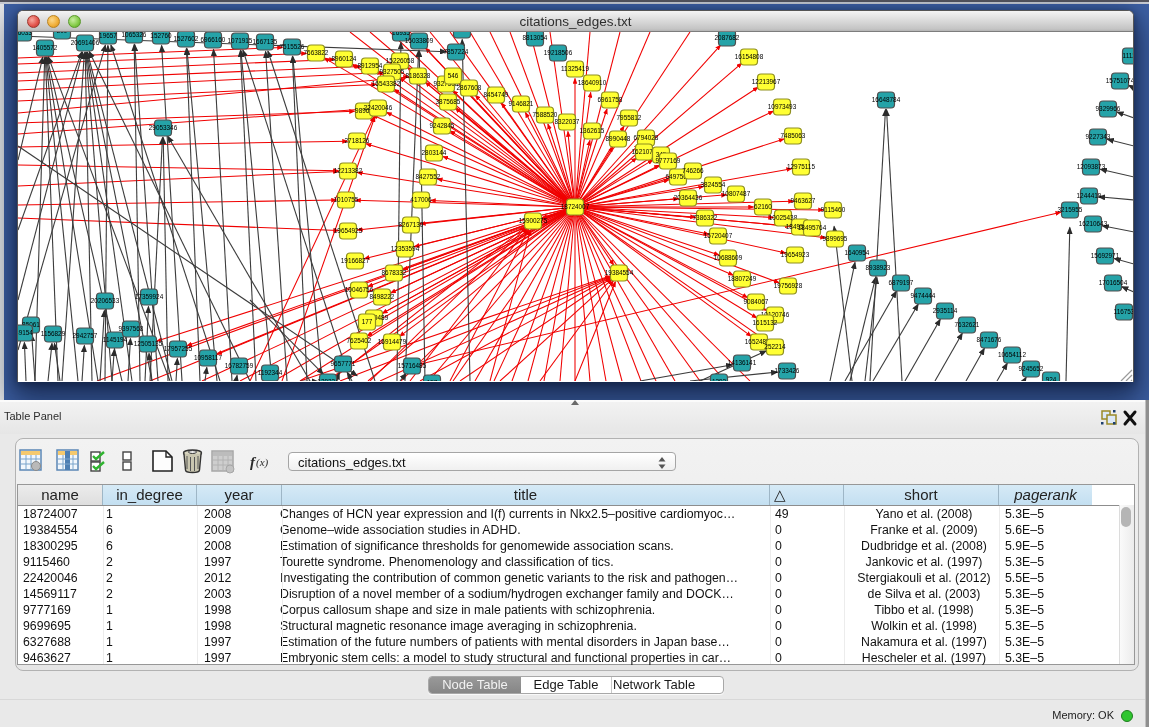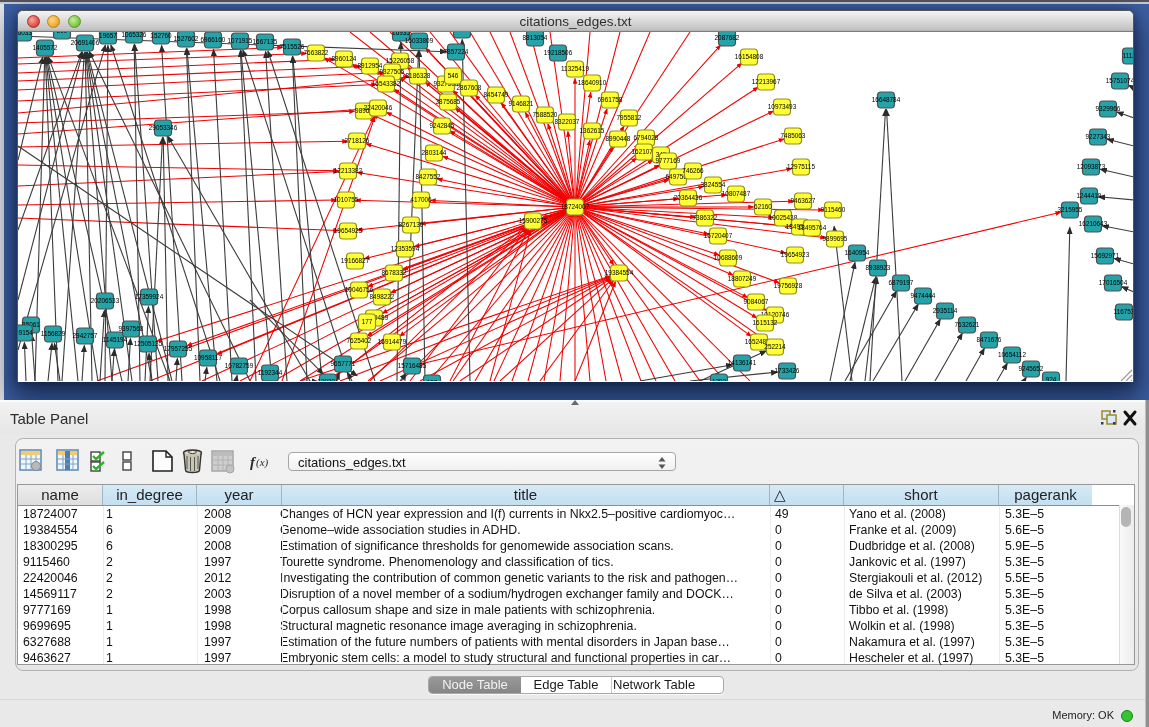--- a/index.html
+++ b/index.html
@@ -7,28 +7,28 @@
 #desk .topline2 { position:absolute; left:0; top:2px; width:100%; height:2px; background:#c9cdd5; }
 #desk .leftstrip { position:absolute; left:0; top:4px; width:4px; height:396px; background:#e4e6e8; }
 #shadow { position:absolute; left:17px; top:10px; width:1117px; height:372px; box-shadow:0 14px 30px 6px rgba(5,15,40,.6), 0 2px 10px rgba(5,15,40,.5); border-radius:6px 6px 0 0; }
 #win { position:absolute; left:17px; top:10px; width:1117px; height:372px; border-radius:6px 6px 0 0; overflow:hidden; border:1px solid #555; border-bottom:none; background:#fff; }
 #titlebar { position:absolute; left:0; top:0; width:100%; height:21px; background:linear-gradient(#f4f4f4,#dcdcdc 45%,#c4c4c4 90%,#b4b4b4); border-bottom:1px solid #7d7d7d; }
 #titlebar .t { position:absolute; left:0; right:0; top:3px; text-align:center; font-size:13.5px; color:#2e2e2e; }
 .tl { position:absolute; top:4px; width:13px; height:13px; border-radius:50%; }
 #win .graph { position:absolute; left:0; top:21px; width:1116px; height:350px; background:#fff; }
 #tp { position:absolute; left:0; top:400px; width:1149px; height:327px; background:#e9e9e9; }
 #tph { position:absolute; left:0; top:2px; width:1149px; height:32px; background:linear-gradient(#f2f2f2,#e6e6e6); }
-#tph .t { position:absolute; left:10px; top:8px; font-size:15px; color:#2d2d2d; }
+#tph .t { position:absolute; left:4px; top:8px; font-size:11px; color:#2d2d2d; }
 #inner { position:absolute; left:15px; top:38px; width:1124px; height:233px; background:linear-gradient(#f2f2f2,#e6e6e6); border:1px solid #b2b2b2; border-radius:8px; }
 #tbl { position:absolute; left:17px; top:484px; width:1118px; height:181px; background:#fff; border:1px solid #979797; }
 .hc { position:absolute; top:485px; height:20px; background:linear-gradient(#d6eaf6,#c3dff1); border-right:1px solid #9eb6c6; font-size:15px; color:#222; text-align:center; line-height:20px; overflow:hidden; }
 .row { position:absolute; left:18px; width:1100px; height:16px; font-size:12.3px; color:#111; white-space:nowrap; }
 .row .c { position:absolute; top:1px; overflow:hidden; }
 .c1 { left:5px; width:92px; } .c2 { left:88px; width:80px; } .c3 { left:186px; width:80px; }
-.c4 { left:262px; width:488px; } .c5 { left:757px; width:68px; } .c6 { left:831px; width:150px; }
+.c4 { left:262px; width:488px; } .c5 { left:757px; width:68px; } .c6 { left:831px; width:150px;text-align:center; }
 .c7 { left:987px; width:90px; }
 .gl { position:absolute; top:506px; height:158px; width:1px; background:#ececec; }
 #seg { position:absolute; left:428px; top:676px; width:296px; height:18px; border:1px solid #a8a8a8; border-radius:4px; background:#fff; font-size:13px; box-shadow:0 1px 1px rgba(255,255,255,.8); }
 #seg .s1 { position:absolute; left:0; top:0; width:92px; height:16px; background:linear-gradient(#999,#868686); color:#f2f2f2; text-align:center; line-height:16px; border-radius:3px 0 0 3px; }
 #seg .s2 { position:absolute; left:92px; top:0; width:91px; height:16px; color:#1a1a1a; text-align:center; line-height:16px; border-right:1px solid #c8c8c8; }
 #seg .s3 { position:absolute; left:184px; top:0; width:110px; height:16px; color:#1a1a1a; line-height:16px; }
 #mem { position:absolute; right:35px; top:709px; font-size:11px; color:#222; }
 #memdot { position:absolute; left:1121px; top:710px; width:12px; height:12px; border-radius:50%; background:#2fc62f; border:1px solid #1f7d1f; }
 #rstrip { position:absolute; left:1145px; top:400px; width:4px; height:327px; background:#8f8f8f; border-left:1px solid #c0c0c0; }
 </style></head>
@@ -932,21 +932,21 @@
     </svg>
 </div>
 <div id="tbl"></div>
 
 <div class="hc" style="left:18px;width:85px;background:linear-gradient(#ececec,#dedede);">name</div>
 <div class="hc" style="left:103px;width:94px;">in_degree</div>
 <div class="hc" style="left:197px;width:85px;">year</div>
 <div class="hc" style="left:282px;width:488px;">title</div>
 <div class="hc" style="left:770px;width:74px;text-align:left;padding-left:4px;">△ out_de…</div>
 <div class="hc" style="left:844px;width:155px;">short</div>
-<div class="hc" style="left:999px;width:93px;border-right:none;">pagerank</div>
+<div class="hc" style="left:999px;width:93px;border-right:none;font-style:italic;">pagerank</div>
 <div style="position:absolute;left:18px;top:504.5px;width:1116px;height:1px;background:#8d8d8d;"></div>
 <div class="row" style="top:506px">
     <span class="c c1">18724007</span>
     <span class="c c2">1</span>
     <span class="c c3">2008</span>
     <span class="c c4">Changes of HCN year expression and I(f) currents in Nkx2.5–positive cardiomyoc…</span>
     <span class="c c5">49</span>
     <span class="c c6">Yano et al. (2008)</span>
     <span class="c c7">5.3E–5</span>
   </div>

